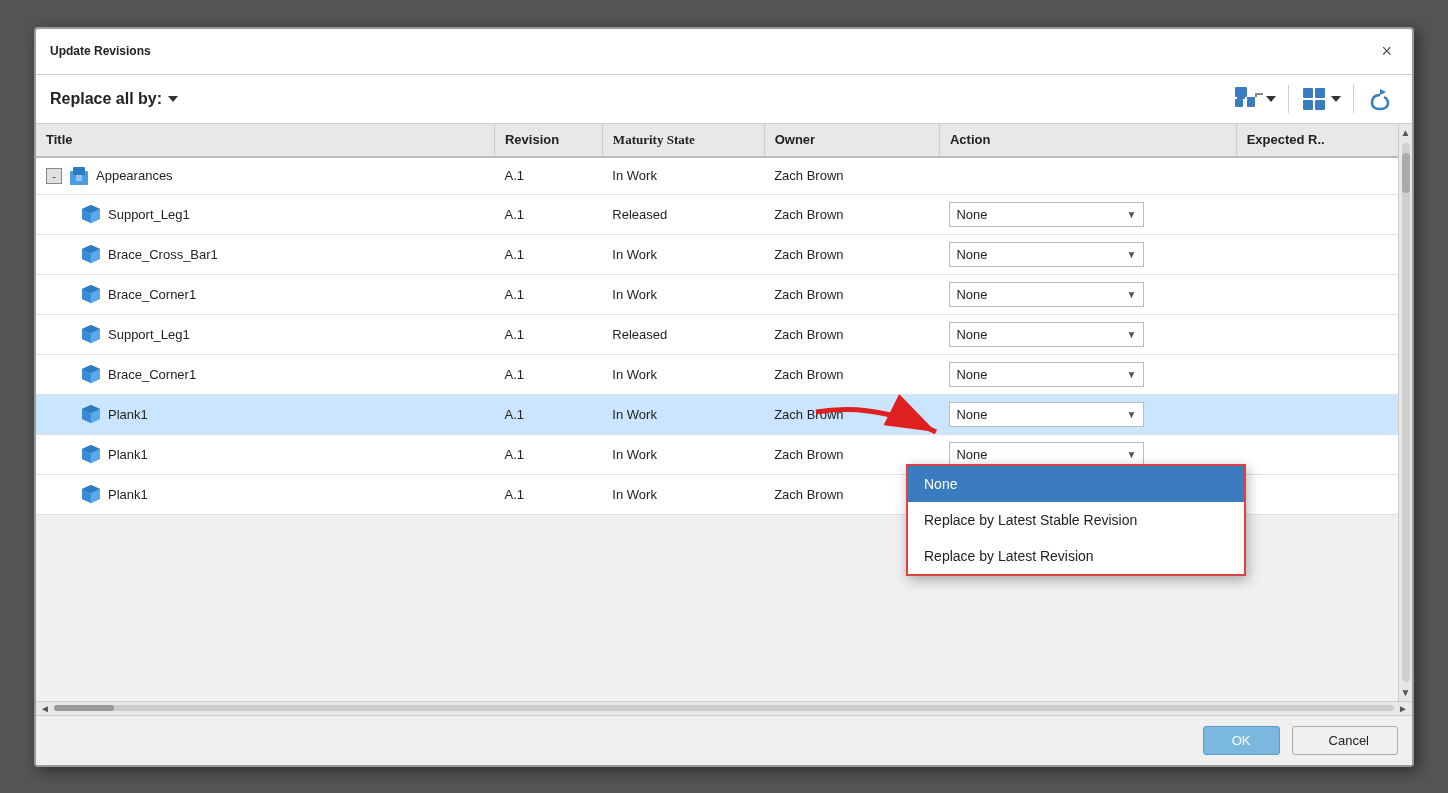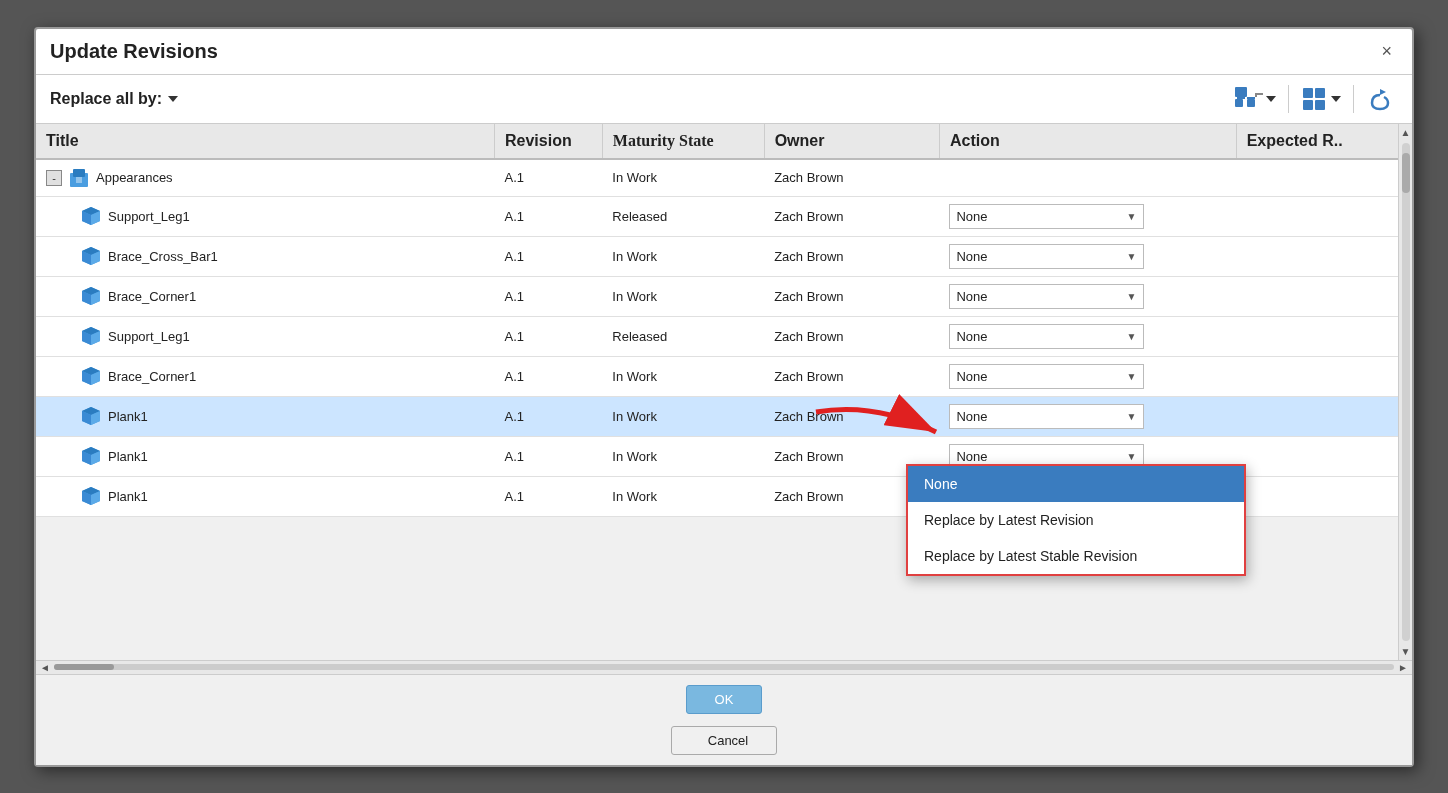--- a/index.html
+++ b/index.html
@@ -27,21 +27,21 @@
     .dialog-title-bar {
       background: #fff;
       border-bottom: 1px solid #ccc;
       padding: 10px 14px;
       display: flex;
       align-items: center;
       justify-content: space-between;
       border-radius: 4px 4px 0 0;
     }
     .dialog-title {
-      font-size: 20px;
+      font-size: 12px;
       font-weight: bold;
       color: #222;
     }
     .close-btn {
       cursor: pointer;
       font-size: 18px;
       color: #555;
       background: none;
       border: none;
       padding: 2px 6px;
@@ -96,21 +96,21 @@
     thead tr {
       background: #e8e8e8;
       border-bottom: 2px solid #bbb;
     }
     thead th {
       text-align: left;
       padding: 8px 10px;
       font-weight: bold;
       color: #222;
       border-right: 1px solid #ccc;
-      font-size: 16px;
+      font-size: 13px;
     }
     thead th:last-child { border-right: none; }
     tbody tr {
       border-bottom: 1px solid #e0e0e0;
       background: #fff;
     }
     tbody tr.selected-row {
       background: #cce5ff;
     }
     tbody td {
@@ -192,21 +192,20 @@
     }
     
     .dialog-footer {
       background: #f0f0f0;
       border-top: 1px solid #ccc;
       padding: 10px 14px;
       display: flex;
       align-items: center;
       justify-content: flex-end;
       gap: 12px;
-      flex-direction: column;
     }
     .btn {
       padding: 6px 28px;
       font-size: 13px;
       border: 1px solid #aaa;
       cursor: pointer;
       border-radius: 3px;
     }
     .btn-ok {
       background: #7ab8e0;
@@ -535,22 +534,22 @@
     <div class="right-scroll">
       <div class="scroll-btn">▲</div>
       <div class="scroll-track">
         <div class="scroll-thumb"></div>
       </div>
       <div class="scroll-btn">▼</div>
     </div>
 
     <div class="dropdown-menu" id="dropdown-menu" style="position:absolute; left:870px; top:340px; min-width:340px;">
       <div class="dropdown-item active">None</div>
+      <div class="dropdown-item">Replace by Latest Stable Revision</div>
       <div class="dropdown-item">Replace by Latest Revision</div>
-      <div class="dropdown-item">Replace by Latest Stable Revision</div>
     </div>
 
     <div style="position:absolute; left:760px; top:268px; z-index:60; pointer-events:none;">
       <svg width="160" height="80" viewBox="0 0 160 80">
         <defs>
           <marker id="arrowhead" markerWidth="10" markerHeight="7" refX="10" refY="3.5" orient="auto">
             <polygon points="0 0, 10 3.5, 0 7" fill="#e02020"></polygon>
           </marker>
         </defs>
         <path d="M 20 20 Q 80 10 140 40" stroke="#e02020" stroke-width="5" fill="none" marker-end="url(#arrowhead)"></path>

